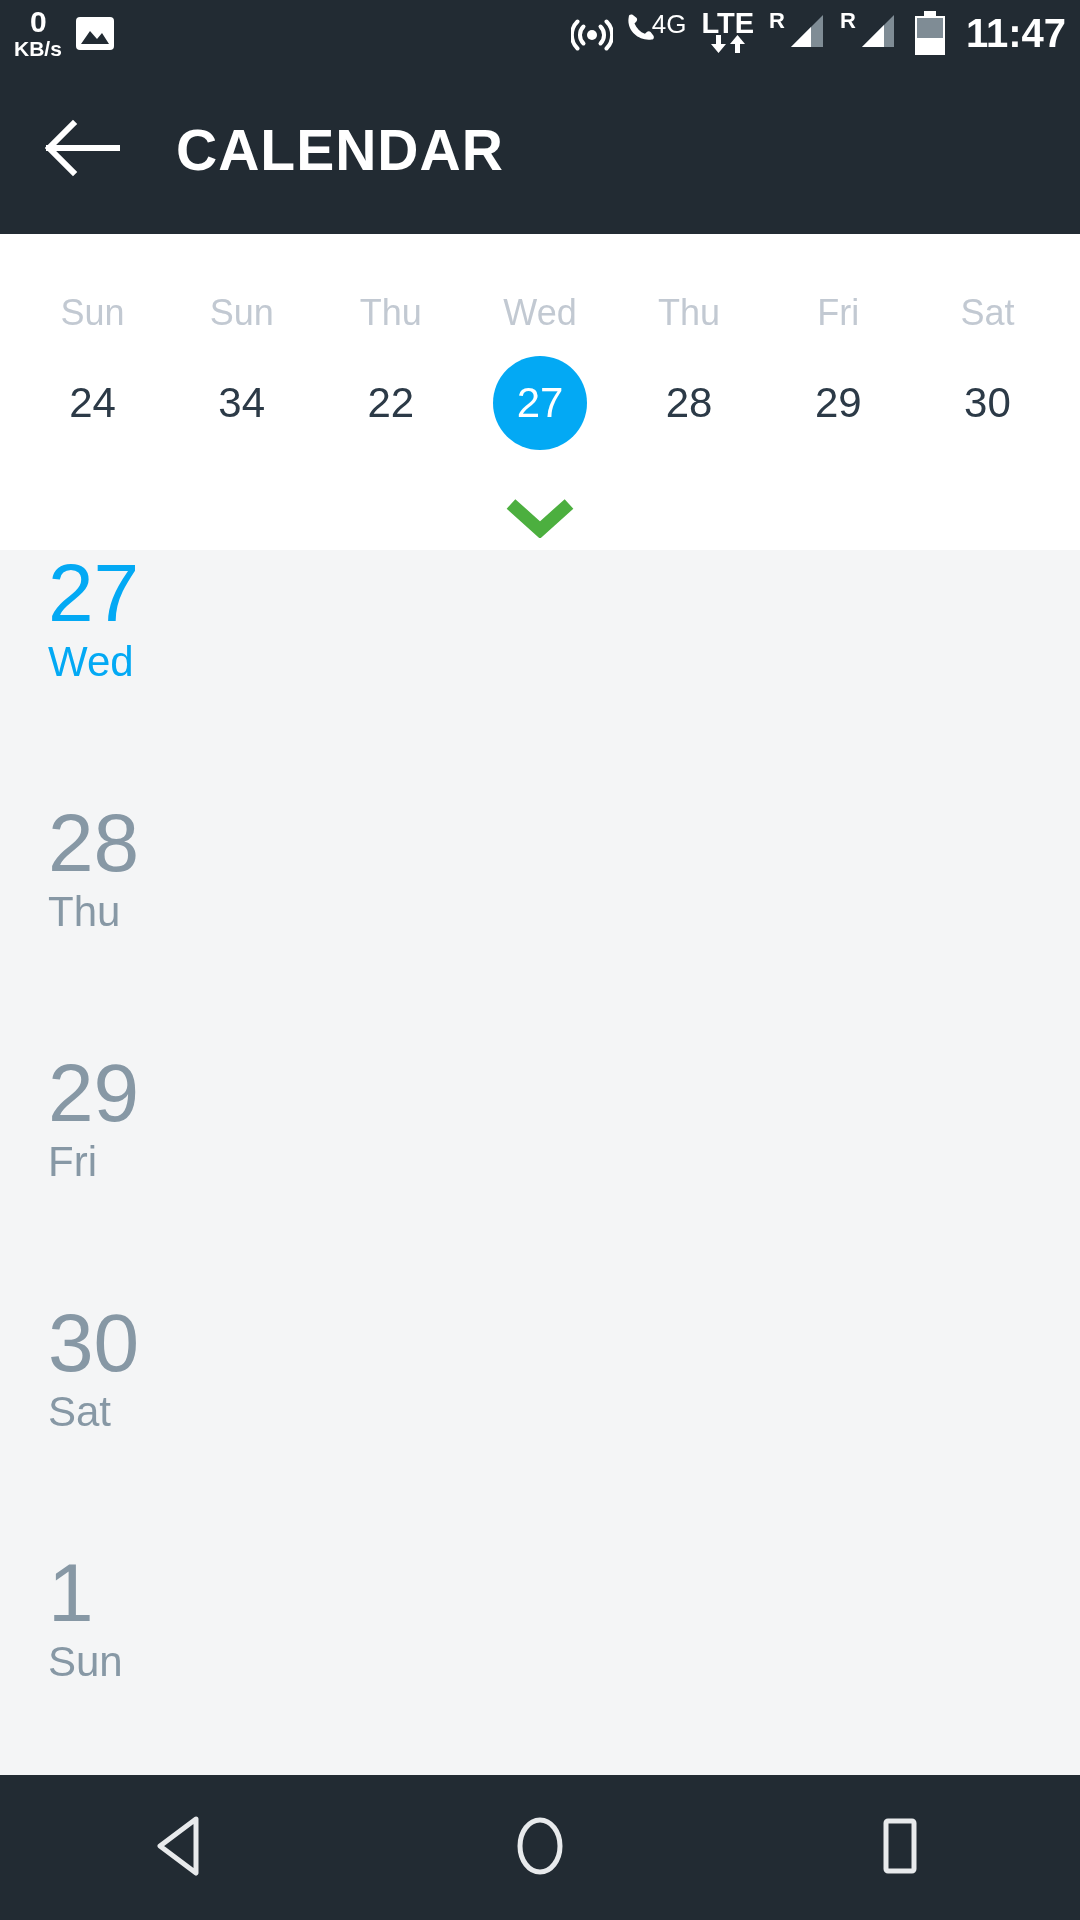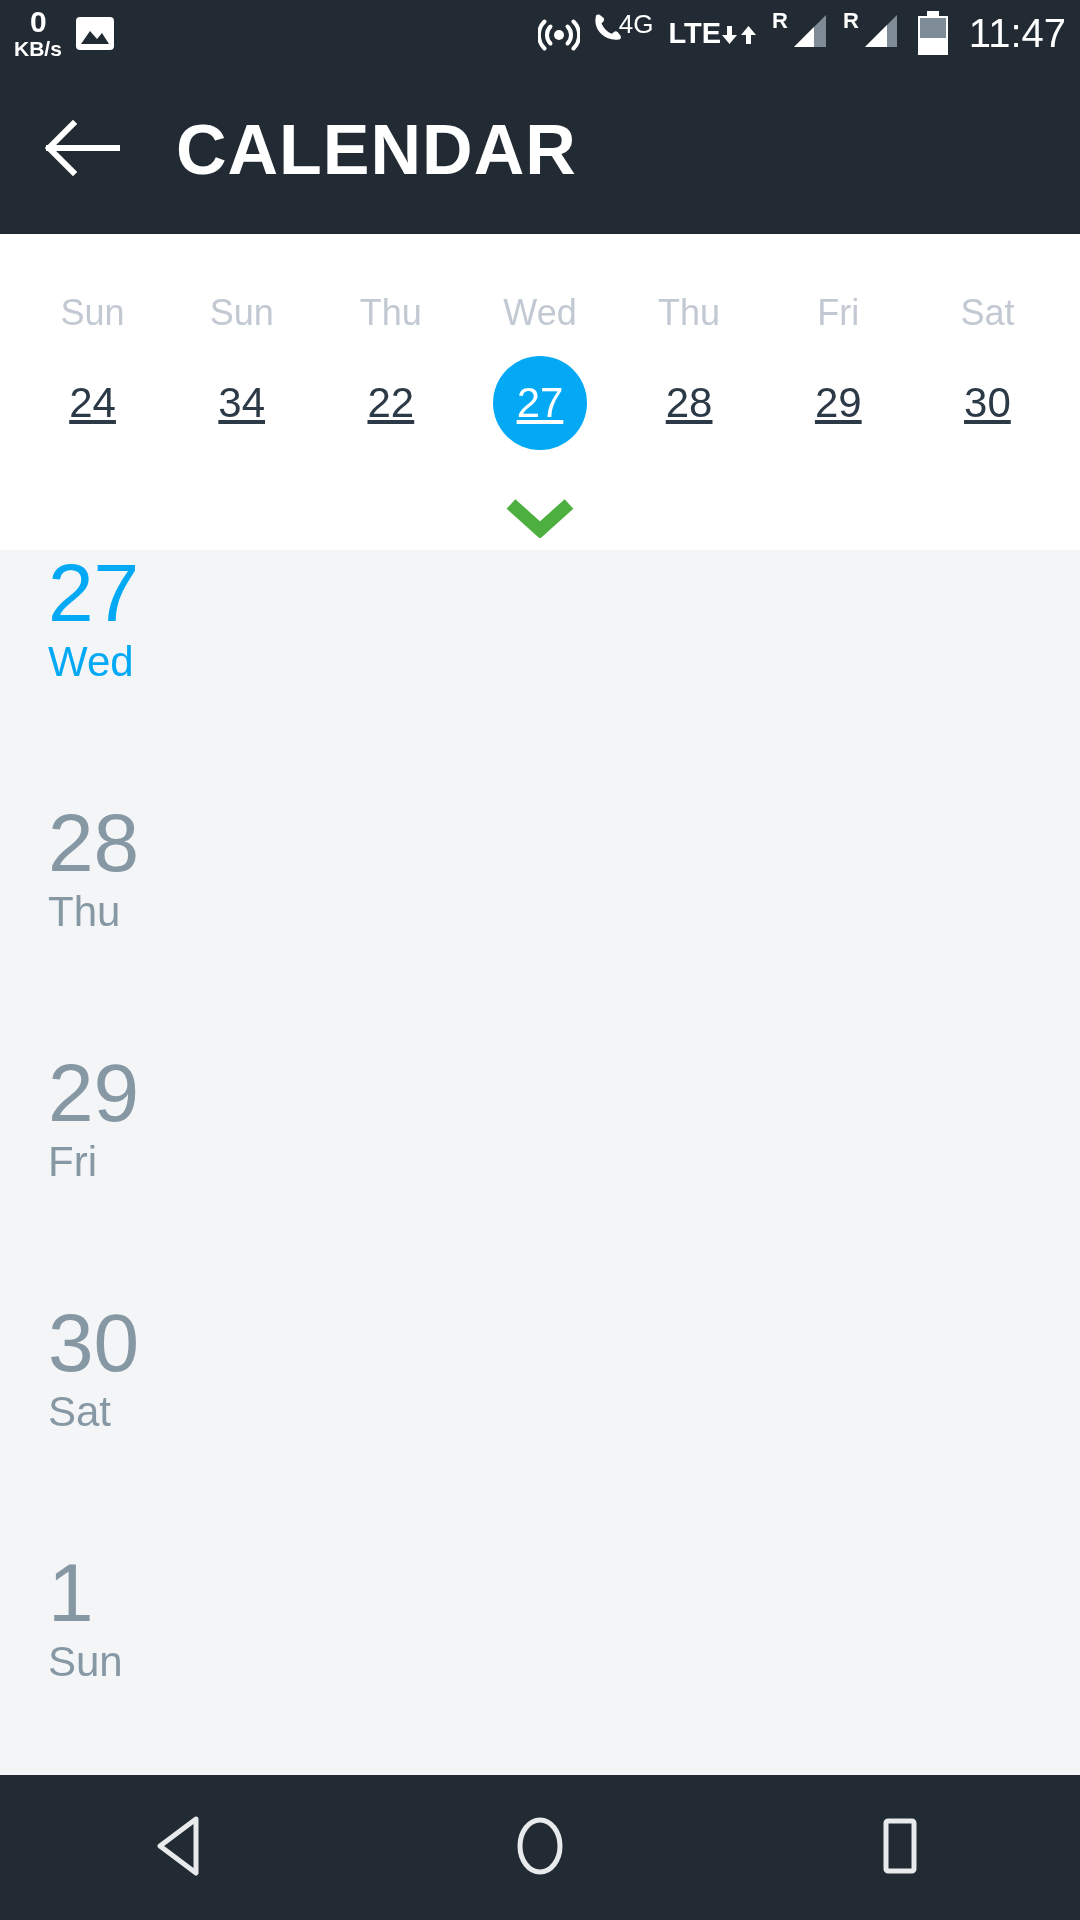--- a/index.html
+++ b/index.html
@@ -20,60 +20,60 @@
   }
   .sb-left { display:flex; align-items:center; gap:14px; }
   .netspeed { display:flex; flex-direction:column; align-items:center; line-height:1; }
   .netspeed .num { font-size:30px; font-weight:bold; letter-spacing:-1px; }
   .netspeed .unit { font-size:21px; font-weight:bold; margin-top:1px; }
   .photo-icon { width:38px; height:33px; }
   .sb-right { display:flex; align-items:center; gap:15px; }
   .cast-icon { width:42px; height:40px; }
   .call4g { display:flex; align-items:flex-start; }
   .call4g .g4 { font-size:26px; line-height:26px; margin-left:-2px; }
-  .lte-block { display:flex; flex-direction:row; align-items:flex-end; line-height:1; }
+  .lte-block { display:flex; flex-direction:column; align-items:center; line-height:1; }
   .lte-block .lte { font-size:29px; font-weight:bold; letter-spacing:0px; }
   .lte-block .arrows { display:flex; gap:2px; margin-top:-3px; }
   .sig-wrap { display:flex; align-items:flex-start; }
   .sig-wrap .r { font-size:22px; font-weight:bold; line-height:20px; }
   .battery { width:30px; height:44px; position:relative; margin-left:4px; }
   .battery .cap { position:absolute; top:0; left:9px; width:12px; height:5px; background:#ffffff; }
   .battery .body { position:absolute; top:5px; left:0; width:30px; height:39px; background:#7f8c95; border:2px solid #ffffff; }
   .battery .fill { position:absolute; bottom:0; left:0; right:0; height:43%; background:#ffffff; }
-  .clock { font-size:40px; font-weight:normal; letter-spacing:0px; margin-left:6px; }
+  .clock { font-size:40px; font-weight:bold; letter-spacing:0px; margin-left:6px; }
 
   
   .appbar {
     position:absolute; top:66px; left:0; width:1080px; height:168px;
     background:#222b33; display:flex; align-items:center;
   }
   .back-btn { width:110px; display:flex; align-items:center; justify-content:center; margin-left:28px; }
   .appbar-title {
-    color:#ffffff; font-size:70px; font-weight:bold; letter-spacing:1px; margin-left:38px;
+    color:#ffffff; font-size:57px; font-weight:bold; letter-spacing:1px; margin-left:38px;
   }
 
   
   .weekstrip {
     position:absolute; top:234px; left:0; width:1080px; height:316px;
     background:#ffffff;
   }
   .dow-row, .date-row {
     display:flex; width:1080px; padding:0 18px;
   }
   .dow-row { margin-top:58px; }
   .date-row { margin-top:22px; }
   .dow-cell, .date-cell {
     flex:1 1 0; display:flex; align-items:center; justify-content:center;
   }
   .dow-cell { font-size:36px; color:#c2c9d2; }
   .date-cell { height:94px; }
   .date-pill {
     width:94px; height:94px; border-radius:50%;
     display:flex; align-items:center; justify-content:center;
-    font-size:42px; color:#2c3a47;text-decoration:underline;
+    font-size:42px; color:#2c3a47;
   }
   .date-pill.selected { background:#03a9f4; color:#ffffff; }
   .chevron-wrap {
     position:absolute; left:0; bottom:8px; width:1080px;
     display:flex; align-items:center; justify-content:center;
   }
 
   
   .agenda {
     position:absolute; top:550px; left:0; width:1080px; height:1225px;

